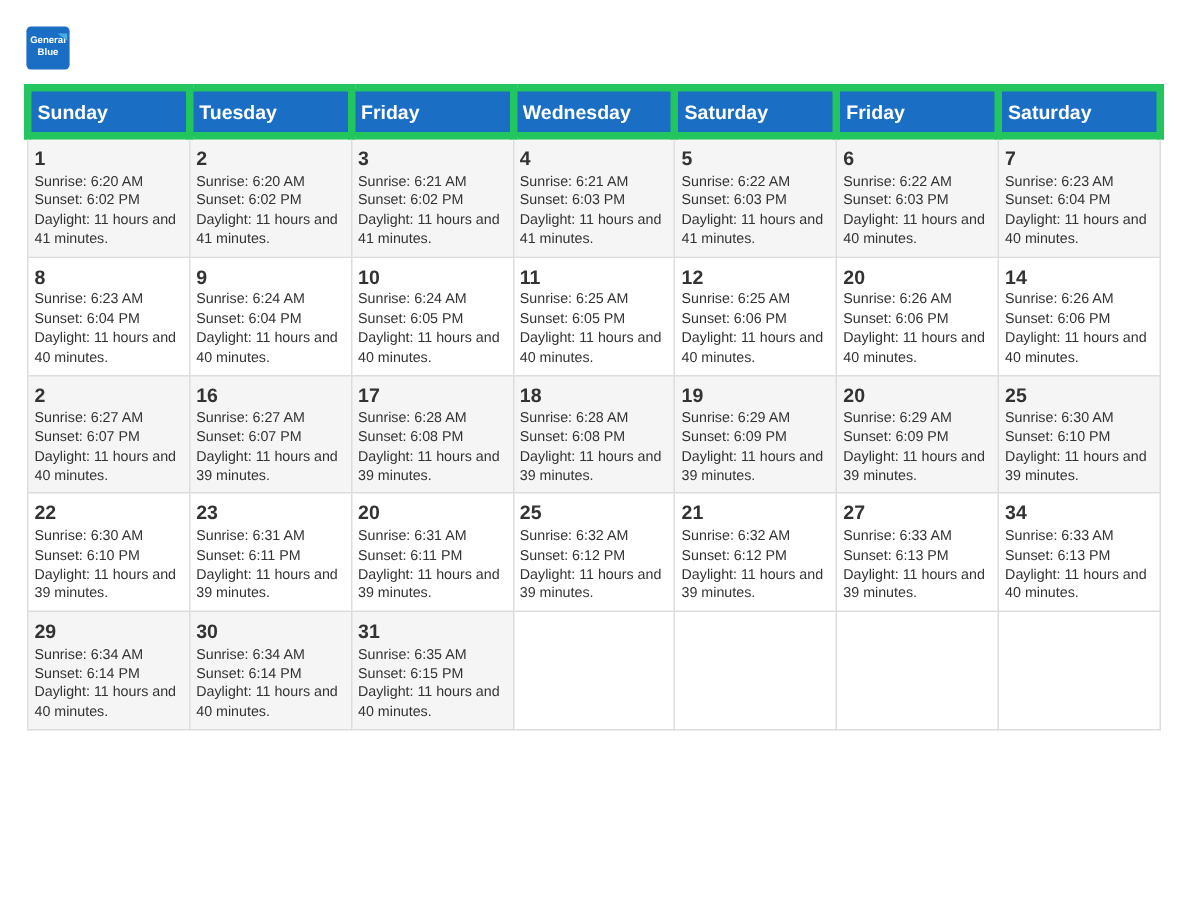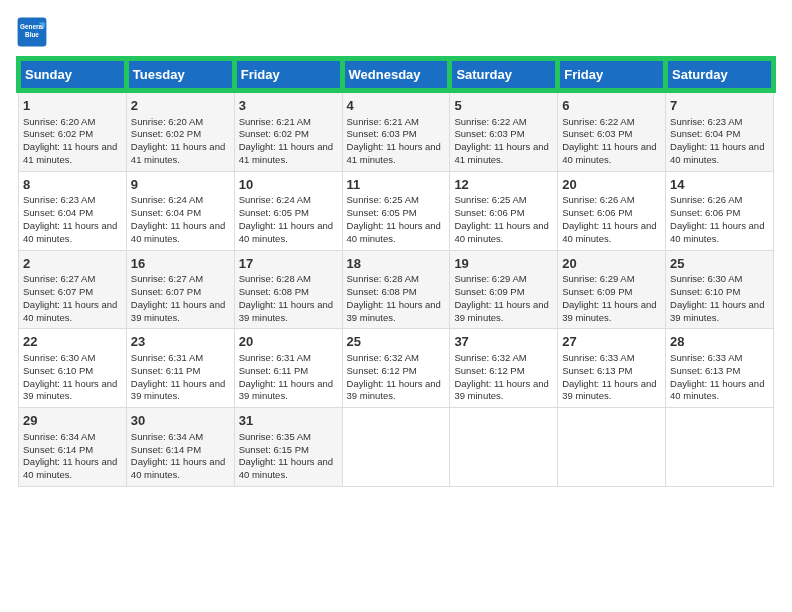--- a/index.html
+++ b/index.html
@@ -153,23 +153,23 @@
           <td><span class="day-num">18</span><span>Sunrise: 6:28 AM</span><br><span>Sunset: 6:08 PM</span><br><span>Daylight: 11 hours and 39 minutes.</span></td>
           <td><span class="day-num">19</span><span>Sunrise: 6:29 AM</span><br><span>Sunset: 6:09 PM</span><br><span>Daylight: 11 hours and 39 minutes.</span></td>
           <td><span class="day-num">20</span><span>Sunrise: 6:29 AM</span><br><span>Sunset: 6:09 PM</span><br><span>Daylight: 11 hours and 39 minutes.</span></td>
           <td><span class="day-num">25</span><span>Sunrise: 6:30 AM</span><br><span>Sunset: 6:10 PM</span><br><span>Daylight: 11 hours and 39 minutes.</span></td>
         </tr>
         <tr>
           <td><span class="day-num">22</span><span>Sunrise: 6:30 AM</span><br><span>Sunset: 6:10 PM</span><br><span>Daylight: 11 hours and 39 minutes.</span></td>
           <td><span class="day-num">23</span><span>Sunrise: 6:31 AM</span><br><span>Sunset: 6:11 PM</span><br><span>Daylight: 11 hours and 39 minutes.</span></td>
           <td><span class="day-num">20</span><span>Sunrise: 6:31 AM</span><br><span>Sunset: 6:11 PM</span><br><span>Daylight: 11 hours and 39 minutes.</span></td>
           <td><span class="day-num">25</span><span>Sunrise: 6:32 AM</span><br><span>Sunset: 6:12 PM</span><br><span>Daylight: 11 hours and 39 minutes.</span></td>
-          <td><span class="day-num">37</span><span>Sunrise: 6:32 AM</span><br><span>Sunset: 6:12 PM</span><br><span>Daylight: 11 hours and 39 minutes.</span></td>
+          <td><span class="day-num">21</span><span>Sunrise: 6:32 AM</span><br><span>Sunset: 6:12 PM</span><br><span>Daylight: 11 hours and 39 minutes.</span></td>
           <td><span class="day-num">27</span><span>Sunrise: 6:33 AM</span><br><span>Sunset: 6:13 PM</span><br><span>Daylight: 11 hours and 39 minutes.</span></td>
-          <td><span class="day-num">28</span><span>Sunrise: 6:33 AM</span><br><span>Sunset: 6:13 PM</span><br><span>Daylight: 11 hours and 40 minutes.</span></td>
+          <td><span class="day-num">34</span><span>Sunrise: 6:33 AM</span><br><span>Sunset: 6:13 PM</span><br><span>Daylight: 11 hours and 40 minutes.</span></td>
         </tr>
         <tr>
           <td><span class="day-num">29</span><span>Sunrise: 6:34 AM</span><br><span>Sunset: 6:14 PM</span><br><span>Daylight: 11 hours and 40 minutes.</span></td>
           <td><span class="day-num">30</span><span>Sunrise: 6:34 AM</span><br><span>Sunset: 6:14 PM</span><br><span>Daylight: 11 hours and 40 minutes.</span></td>
           <td><span class="day-num">31</span><span>Sunrise: 6:35 AM</span><br><span>Sunset: 6:15 PM</span><br><span>Daylight: 11 hours and 40 minutes.</span></td>
           <td class="empty-cell"></td>
           <td class="empty-cell"></td>
           <td class="empty-cell"></td>
           <td class="empty-cell"></td>
         </tr>

